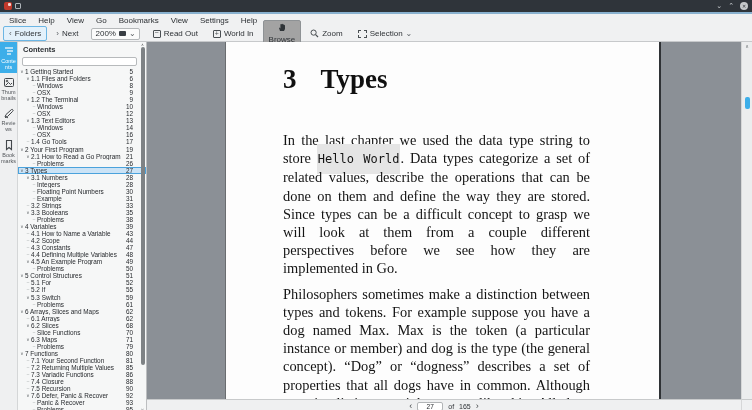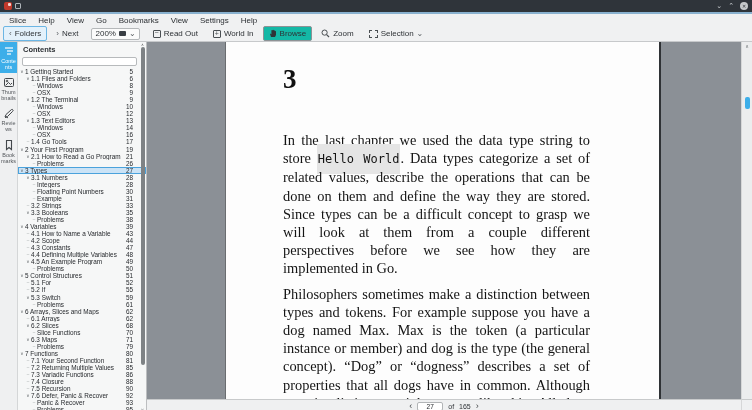--- a/index.html
+++ b/index.html
@@ -18,21 +18,21 @@
   .tb-close { width:8px; height:8px; background:#c6c9cb; color:#2d3237; border-radius:50%; font-size:5px; line-height:8px; text-align:center; }
 
   
   .menubar { height:12px; background:#f0f1f2; display:flex; align-items:center; font-size:8px; color:#2b2f33; padding-left:3px; }
   .menu-item { padding:0 6px; }
 
   
   .toolbar { height:16px; background:#f0f1f2; border-bottom:1px solid #c7c9cb; display:flex; align-items:center; font-size:8px; color:#2e3236; padding-left:3px; gap:3px; }
   .tb-btn { display:flex; align-items:center; gap:3px; padding:2px 5px; border-radius:2px; border:1px solid transparent; }
   .tb-btn.focused { border-color:#6cb6e4; background:#e3f1fb; }
-  .tb-btn.checked { background:#14b8a6; border-color:#8e9295; }
+  .tb-btn.checked { background:#a3a3a3; border-color:#8e9295;flex-direction:column; }
   .chev { font-size:8px; color:#5a5f63; }
   .combo { display:flex; align-items:center; gap:3px; background:#fbfbfb; border:1px solid #b5b8ba; border-radius:2px; height:12px; padding:0 3px; margin:0 4px; }
   .combo-icon { width:7px; height:5px; background:#3a3f44; border-radius:1px; }
   .ico { display:inline-block; }
   .ico-sq { width:8px; height:8px; border:1px solid #4a4f53; border-radius:1px; position:relative; }
   .ico-sq::after { position:absolute; left:0; right:0; top:-1px; text-align:center; font-size:7px; color:#4a4f53; }
   .ico-minus::after { content:"−"; top:-2px; }
   .ico-plus::after { content:"+"; }
   .ico-dash { width:9px; height:8px; border:1px dashed #4a4f53; }
   svg.tbicon { display:block; }
@@ -491,20 +491,21 @@
       <div class="handle"></div>
       <span class="arrow" style="bottom:0;">∨</span>
     </div>
   </div>
 
   <div class="doc-area">
     <div class="page">
       <div class="page-inner">
         <div class="doc-h1">
           <span>3</span>
+          <span>Types</span>
         </div>
         <p class="doc-p p1"><span>In the last chapter we used the data type string to store </span><span class="inline-code">Hello World</span><span>. Data types categorize a set of related values, describe the operations that can be done on them and define the way they are stored. Since types can be a difficult concept to grasp we will look at them from a couple different perspectives before we see how they are implemented in Go.</span></p>
         <p class="doc-p p2">Philosophers sometimes make a distinction between types and tokens. For example suppose you have a dog named Max. Max is the token (a particular instance or member) and dog is the type (the general concept). “Dog” or “dogness” describes a set of properties that all dogs have in common. Although oversimplistic we might reason like this: All dogs have 4 legs, Max is a dog, therefore Max has 4 legs. Types in programming languages work in a similar way.</p>
       </div>
     </div>
     <div class="navbar">
       <span class="nav-arrow">‹</span>
       <input class="nav-input" value="27" style="">
       <span>of</span>
       <span>165</span>

